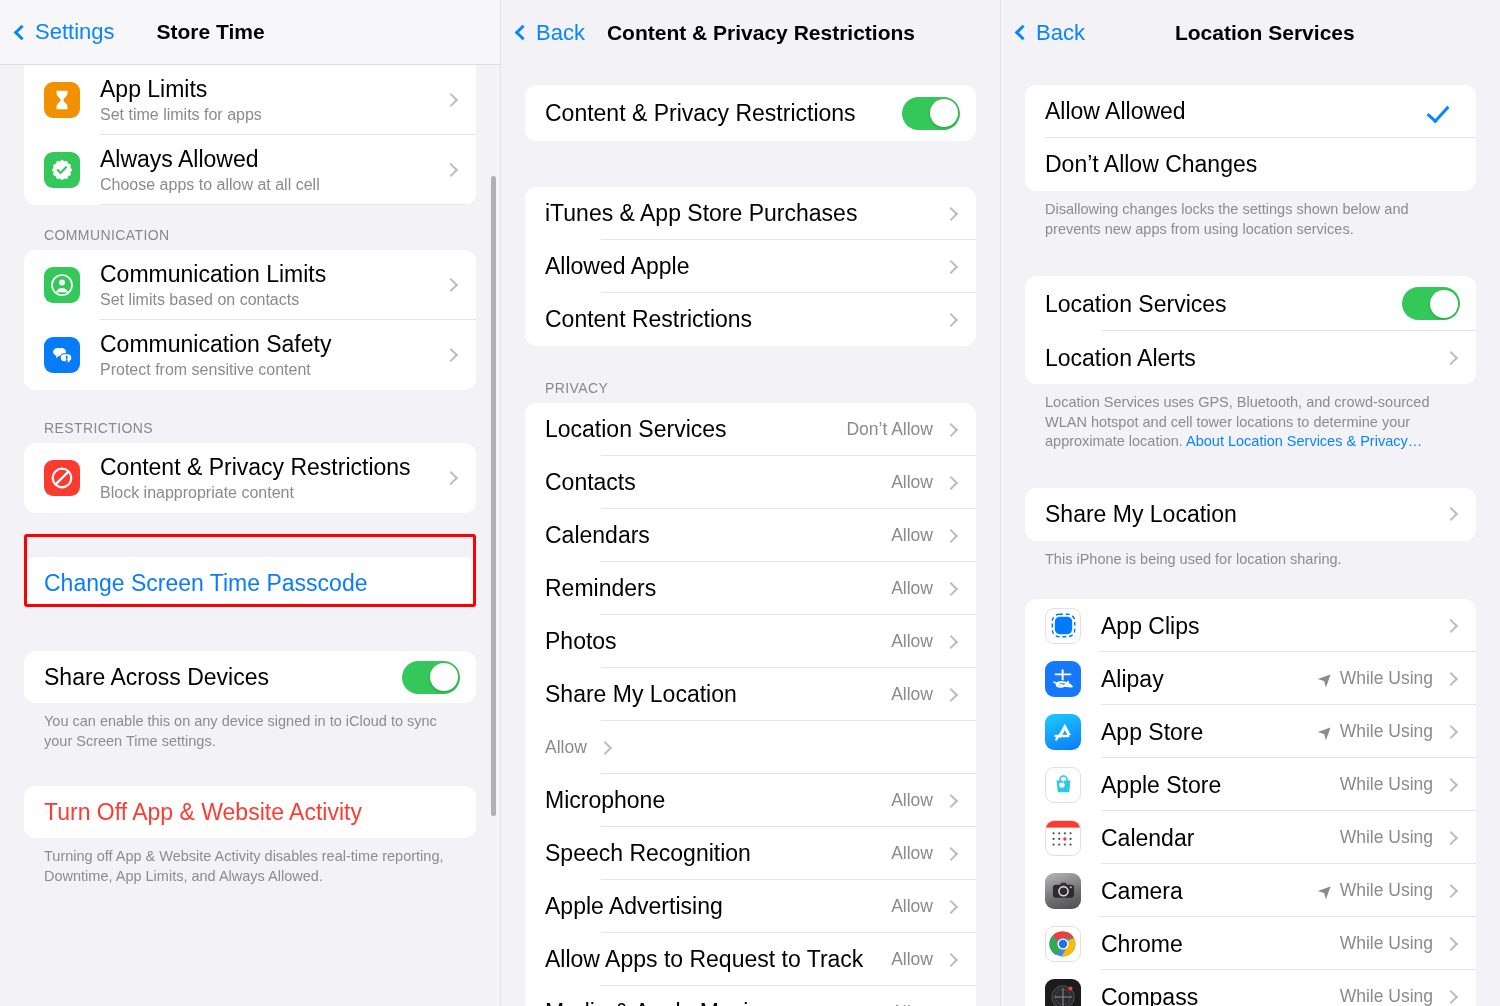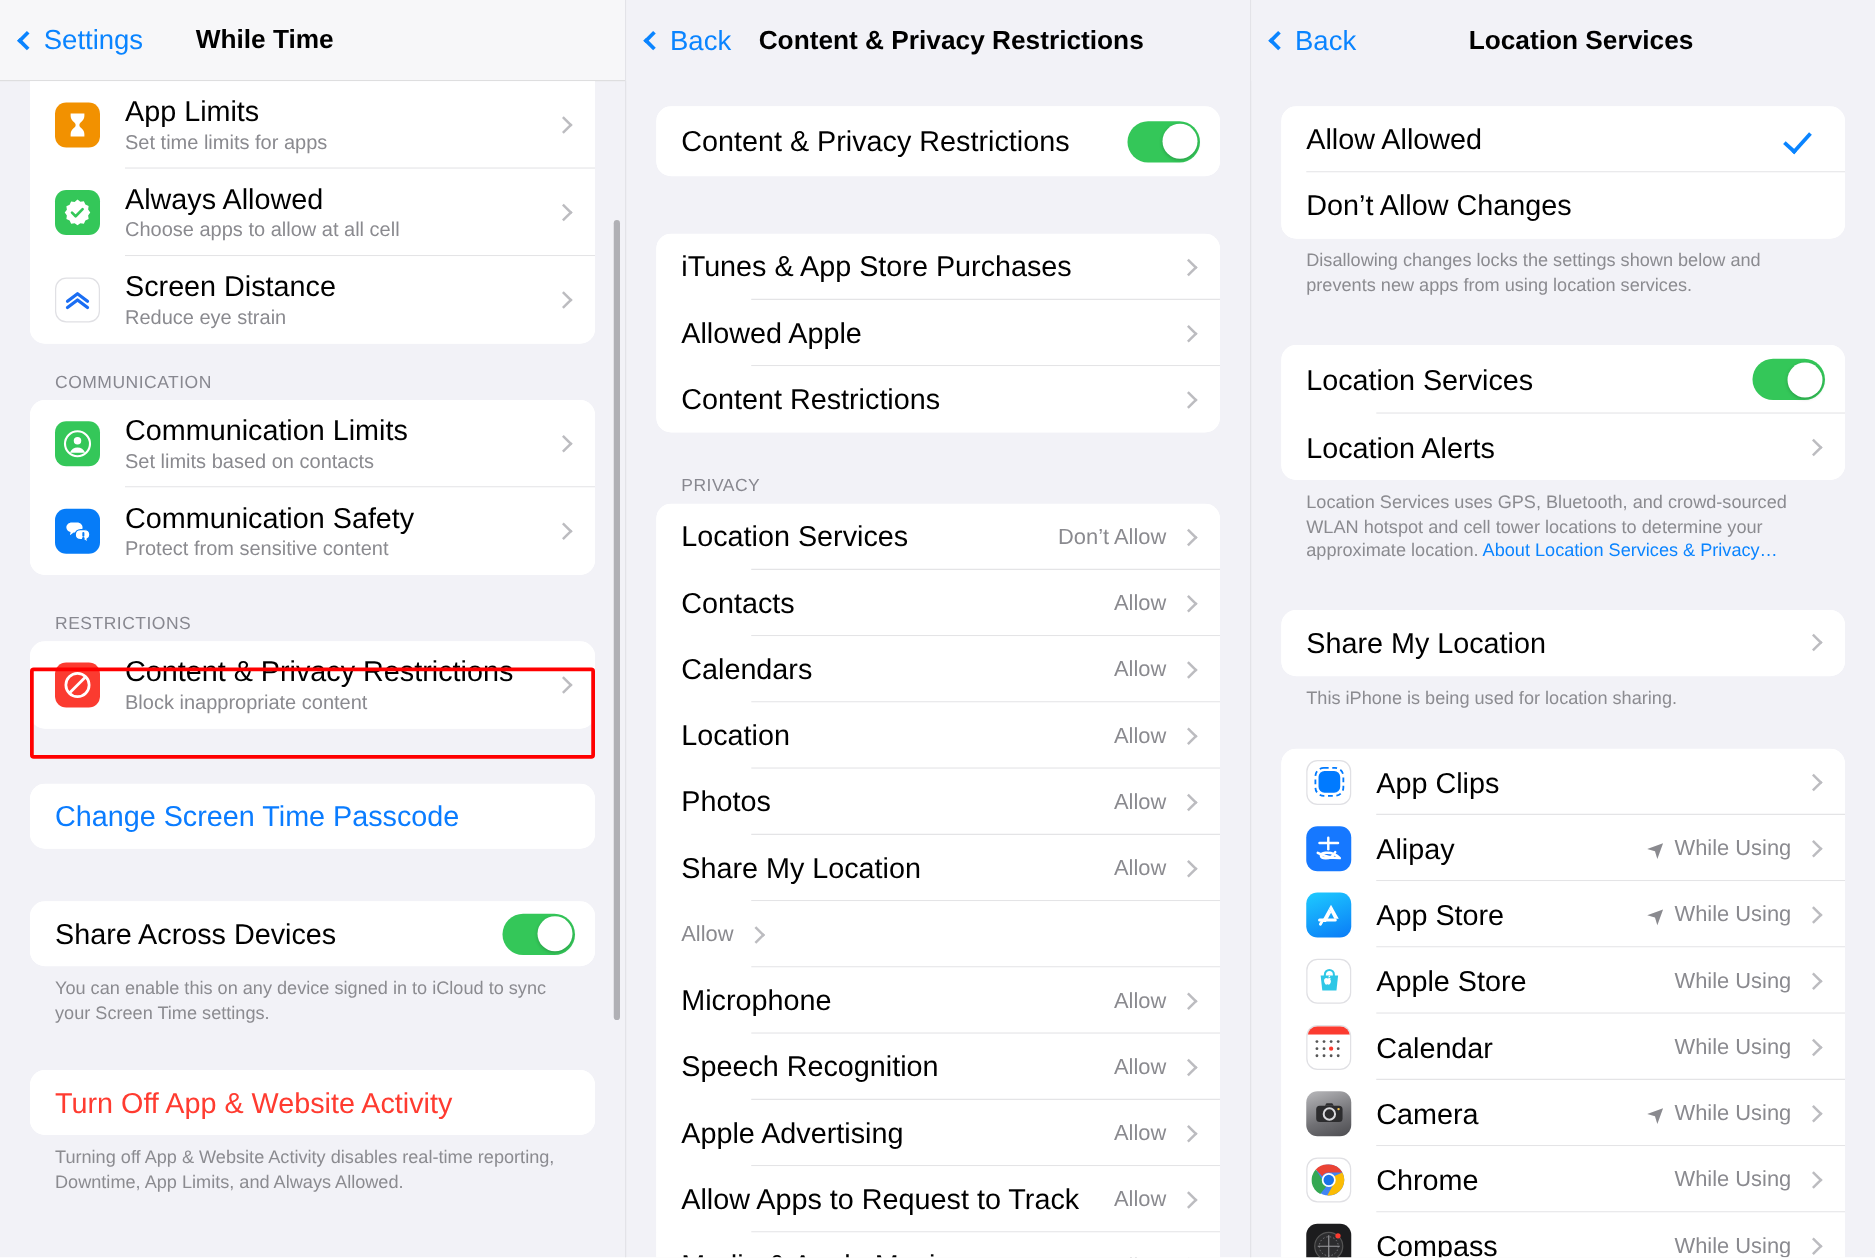--- a/index.html
+++ b/index.html
@@ -134,21 +134,21 @@
 <body>
 
 <div class="screen">
 
   <div class="panel">
     <div class="navbar">
       <div class="back">
         <span class="chev-left"></span>
         <span>Settings</span>
       </div>
-      <div class="nav-title center-1">While Time</div>
+      <div class="nav-title center-1">Store Time</div>
     </div>
 
     <div class="scroll">
 
       <div class="group flat-top">
         <div class="row tall sep ind">
           <div class="row-icon" style="background:#f29100;">
             <svg width="22" height="22" viewBox="0 0 24 24" aria-hidden="true">
               <path d="M6 2h12v2.2c0 2.6-1.6 4.2-3.3 5.6-.7.6-1.1 1.3-1.1 2.2s.4 1.6 1.1 2.2c1.7 1.4 3.3 3 3.3 5.6V22H6v-2.2c0-2.6 1.6-4.2 3.3-5.6.7-.6 1.1-1.3 1.1-2.2s-.4-1.6-1.1-2.2C7.6 8.4 6 6.8 6 4.2V2z" fill="#fff"></path>
             </svg>
@@ -167,33 +167,20 @@
               <path d="M7.6 12.1l2.9 2.9 5.6-5.7" stroke="#34c759" stroke-width="2.1" fill="none" stroke-linecap="round" stroke-linejoin="round"></path>
             </svg>
           </div>
           <div class="row-text">
             <div class="row-title">Always Allowed</div>
             <div class="row-sub">Choose apps to allow at all cell</div>
           </div>
           <span class="chev"></span>
         </div>
 
-        <div class="row tall">
-          <div class="row-icon bordered" style="background:#fff;">
-            <svg width="24" height="24" viewBox="0 0 24 24" aria-hidden="true">
-              <path d="M4 13l8-6 8 6" stroke="#1b6ef3" stroke-width="2.6" fill="none" stroke-linecap="round" stroke-linejoin="round"></path>
-              <path d="M4 18l8-6 8 6" stroke="#1b6ef3" stroke-width="2.6" fill="none" stroke-linecap="round" stroke-linejoin="round"></path>
-            </svg>
-          </div>
-          <div class="row-text">
-            <div class="row-title">Screen Distance</div>
-            <div class="row-sub">Reduce eye strain</div>
-          </div>
-          <span class="chev"></span>
-        </div>
       </div>
 
       <div class="sec-header">COMMUNICATION</div>
       <div class="group" style="margin-top:0;">
         <div class="row tall sep ind">
           <div class="row-icon" style="background:#34c759;">
             <svg width="24" height="24" viewBox="0 0 24 24" aria-hidden="true">
               <circle cx="12" cy="12" r="10" fill="none" stroke="#fff" stroke-width="1.7"></circle>
               <circle cx="12" cy="9.6" r="3" fill="#fff"></circle>
               <path d="M5.9 19.2c1.1-2.7 3.4-4.2 6.1-4.2s5 1.5 6.1 4.2" fill="#fff"></path>
@@ -336,21 +323,21 @@
           </div>
           <div class="row sep ind" style="min-height: 53px;">
             <div class="row-text">
               <div class="row-title">Calendars</div>
             </div>
             <span class="row-value">Allow</span>
             <span class="chev"></span>
           </div>
           <div class="row sep ind" style="min-height: 53px;">
             <div class="row-text">
-              <div class="row-title">Location</div>
+              <div class="row-title">Reminders</div>
             </div>
             <span class="row-value">Allow</span>
             <span class="chev"></span>
           </div>
           <div class="row sep ind" style="min-height: 53px;">
             <div class="row-text">
               <div class="row-title">Photos</div>
             </div>
             <span class="row-value">Allow</span>
             <span class="chev"></span>

